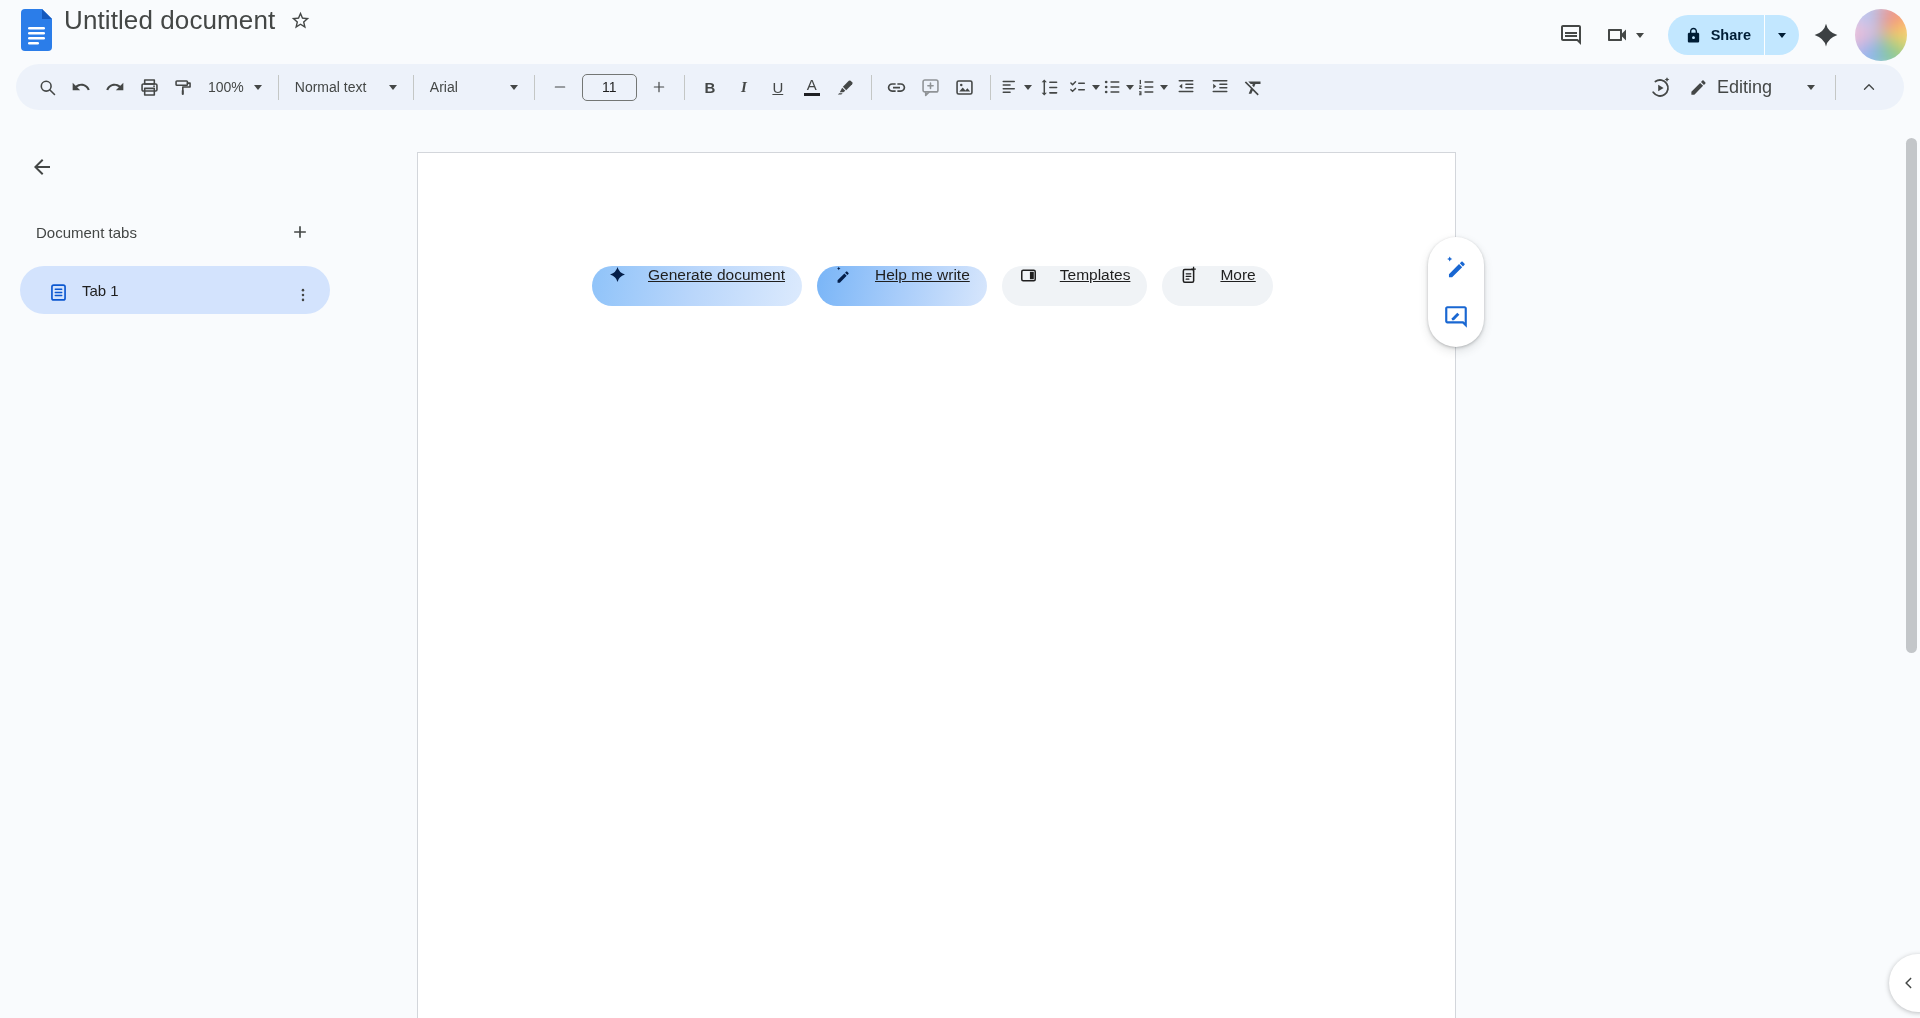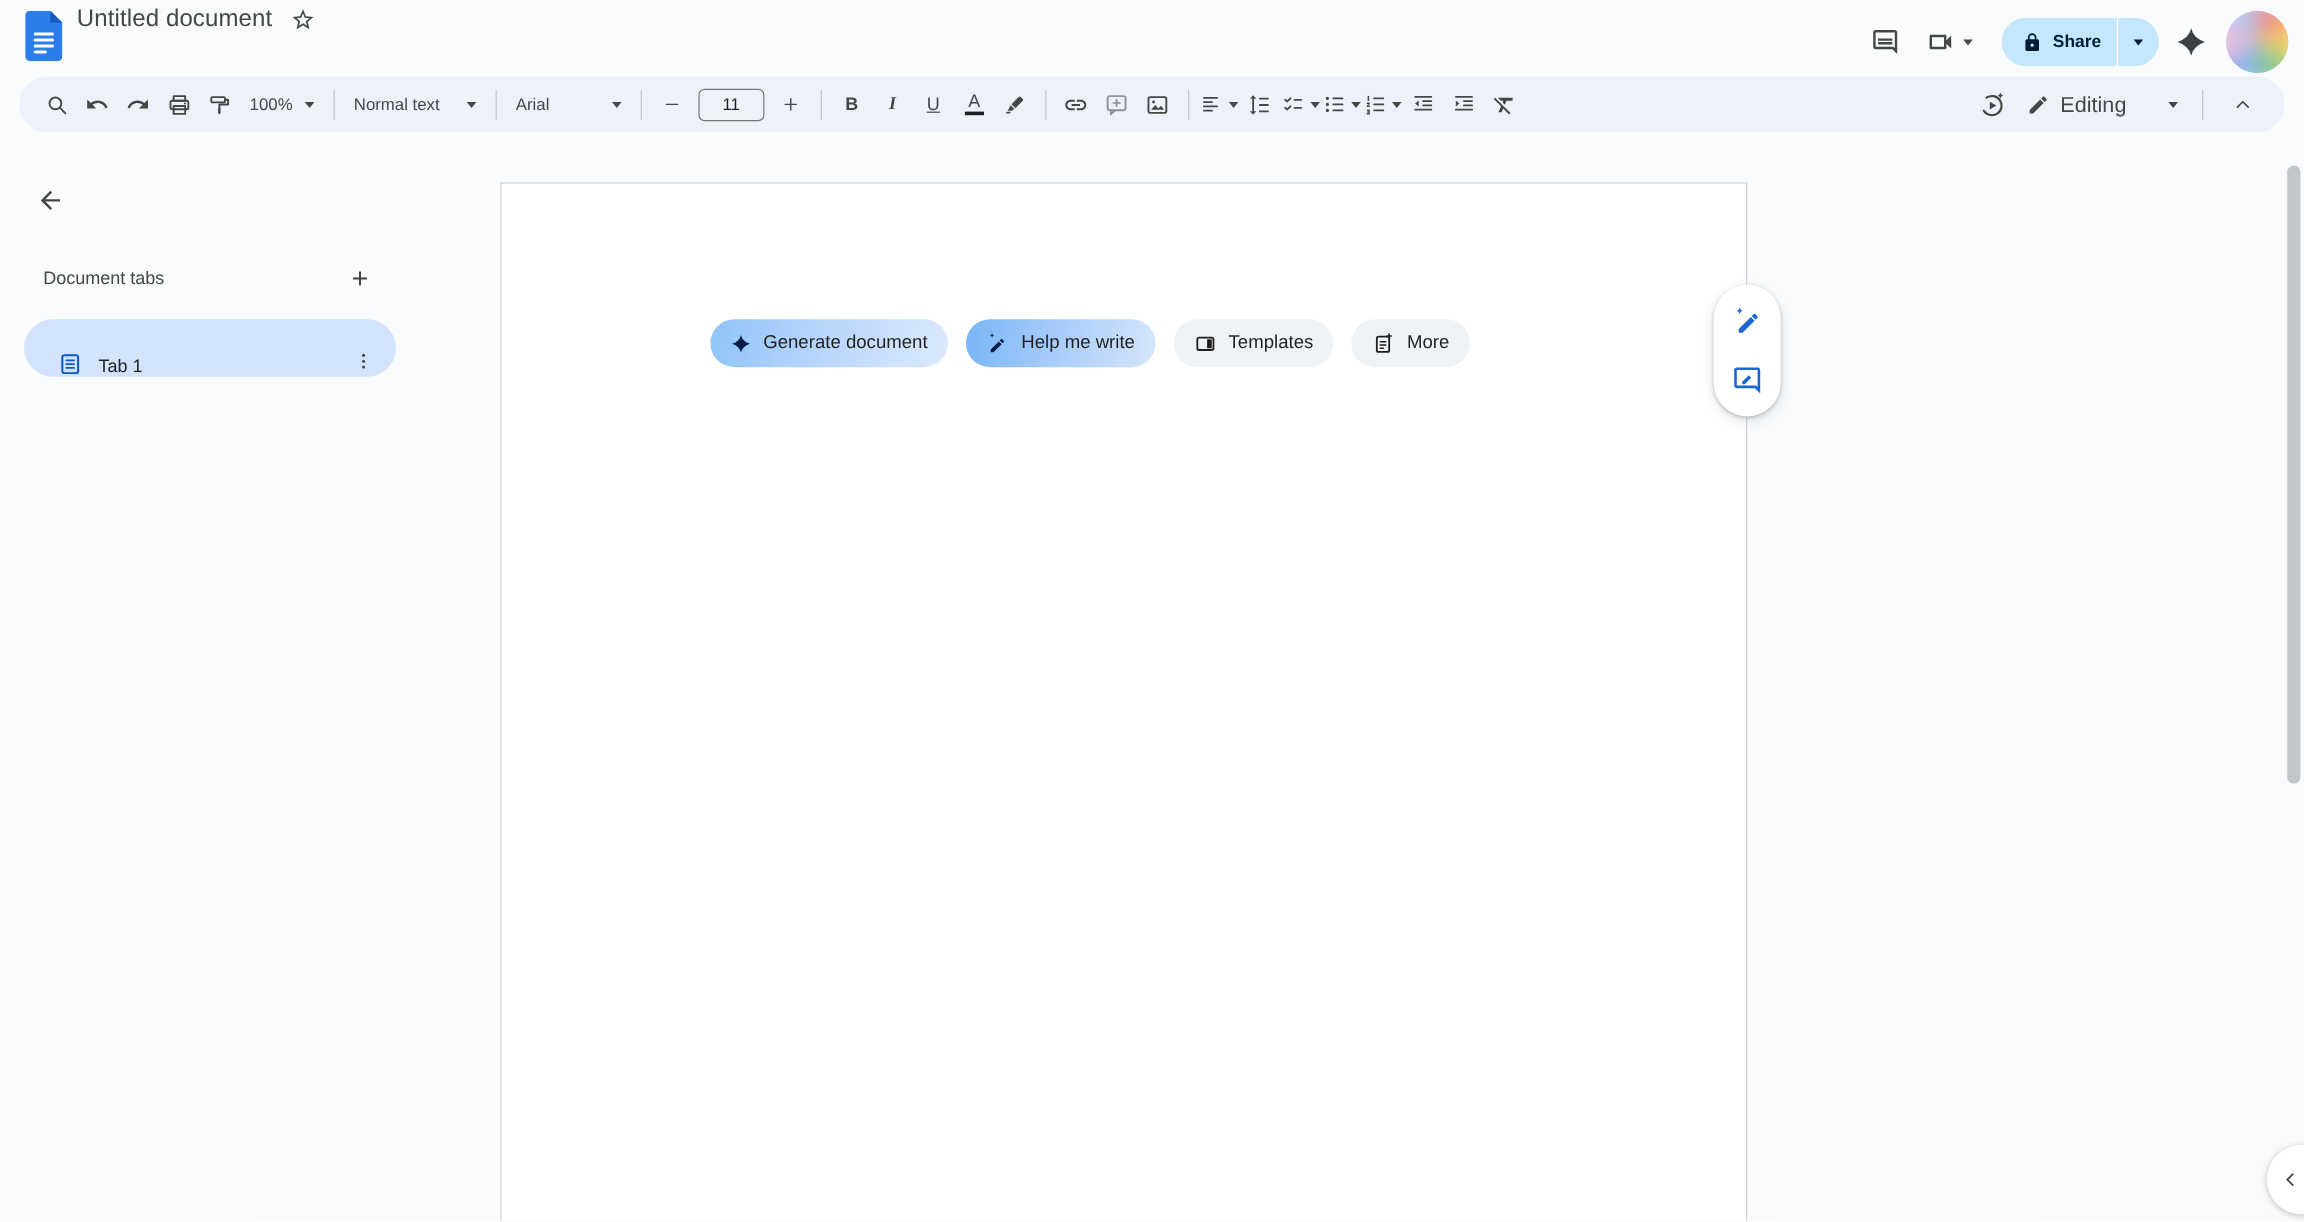--- a/index.html
+++ b/index.html
@@ -9,21 +9,21 @@
     background: #f9fbfd; font-family: "Liberation Sans", sans-serif; color: #1f1f1f;
   }
   svg { display: block; }
   .s { fill: none; stroke: #444746; stroke-width: 1.8; stroke-linecap: round; stroke-linejoin: round; }
   .f { fill: #444746; }
 
   
   .header { position: absolute; top: 0; left: 0; width: 100%; height: 62px; }
   .logo { position: absolute; left: 21px; top: 9px; width: 31px; height: 42px; cursor: pointer; }
   .title-row { position: absolute; left: 64px; top: 5px; display: flex; align-items: center; }
-  .doc-title { font-size: 20px; color: #444746; letter-spacing: .1px; }
+  .doc-title { font-size: 26px; color: #444746; letter-spacing: .1px; }
   .star-btn { margin-left: 15px; display: flex; align-items: center; }
   .menubar { position: absolute; left: 57px; top: 33px; display: flex; }
   .menu-item { padding: 3px 9px; font-size: 14.5px; color: #202124; border-radius: 9px; cursor: pointer; }
   .header-right { position: absolute; right: 13px; top: 9px; display: flex; align-items: center; }
   .hdr-btn { width: 46px; height: 44px; display: flex; align-items: center; justify-content: center; border-radius: 50%; }
   .video-btn { width: 62px; gap: 7px; }
   .caret { width: 0; height: 0; border-left: 4.5px solid transparent; border-right: 4.5px solid transparent; border-top: 5px solid #444746; }
   .share-pill { display: flex; align-items: center; height: 40px; border-radius: 20px; background: #c2e7ff; margin-left: 12px; cursor: pointer; }
   .share-main { display: flex; align-items: center; gap: 9px; padding: 0 13px 0 17px; height: 100%; }
   .share-label { font-size: 14.5px; font-weight: 700; color: #001d35; }
@@ -59,32 +59,32 @@
   .mode-btn { display: flex; align-items: center; gap: 9px; padding: 0 12px; height: 36px;
     border-radius: 18px; font-size: 18px; font-weight: 400; color: #444746; flex: none; cursor: pointer; }
   .mode-btn .caret { margin-left: 26px; }
 
   
   .back-btn { position: absolute; left: 30px; top: 155px; cursor: pointer; }
   .sb-title { position: absolute; left: 36px; top: 224px; font-size: 15px; font-weight: 500; color: #444746; }
   .sb-add-btn { position: absolute; left: 284px; top: 216px; width: 32px; height: 32px; display: flex;
     align-items: center; justify-content: center; border-radius: 50%; cursor: pointer; }
   .tab-pill { position: absolute; left: 20px; top: 266px; width: 310px; height: 48px; background: #d3e3fd;
-    border-radius: 24px; display: flex; align-items: flex-end; padding: 0 14px 0 28px; cursor: pointer; }
+    border-radius: 24px; display: flex; align-items: flex-start; padding: 16px 14px 0 28px; cursor: pointer; }
   .tab-label { font-size: 15px; font-weight: 500; color: #1f1f1f; margin-left: 13px; flex: 1; }
   .tab-more { width: 26px; height: 26px; display: flex; align-items: center; justify-content: center; border-radius: 50%; cursor: pointer; }
   .sb-hint { position: absolute; left: 30px; top: 328px; width: 260px; font-size: 13.5px; font-style: italic;
     color: #5f6368; line-height: 1.65; }
 
   
   .page { position: absolute; left: 417px; top: 152px; width: 1039px; height: 900px;
     background: #ffffff; border: 1px solid #d3d6db; border-bottom: none; }
   .chip-row { position: absolute; left: 592px; top: 266px; display: flex; gap: 15px; }
-  .chip { height: 40px; border-radius: 20px; display: flex; align-items: center; gap: 10px;
-    padding: 0 17px; font-size: 15.5px; color: #1f1f1f; cursor: pointer; white-space: nowrap; }
+  .chip { height: 40px; border-radius: 20px; display: flex; align-items: flex-start; gap: 22px;
+    padding: 0 17px; font-size: 15.5px; color: #1f1f1f; cursor: pointer; white-space: nowrap; text-decoration: underline; }
   .chip-grad-a { background: linear-gradient(100deg, #8fc3f9 0%, #b9d6fb 48%, #dcea fd 100%);
     background: linear-gradient(100deg, #8fc3f9 0%, #b9d6fb 48%, #dceafd 100%); }
   .chip-grad-b { background: linear-gradient(100deg, #79b5f7 0%, #a9cdfa 50%, #d7e6fc 100%); }
   .chip-plain { background: #f0f3f6; }
 
   .ai-pill { position: absolute; left: 1428px; top: 237px; width: 56px; height: 110px; background: #ffffff;
     border-radius: 28px; box-shadow: 0 1px 3px rgba(60,64,67,.3), 0 4px 10px rgba(60,64,67,.15);
     display: flex; flex-direction: column; align-items: center; justify-content: space-evenly; }
   .ai-pill-btn { width: 40px; height: 40px; display: flex; align-items: center; justify-content: center; border-radius: 50%; cursor: pointer; }
 

